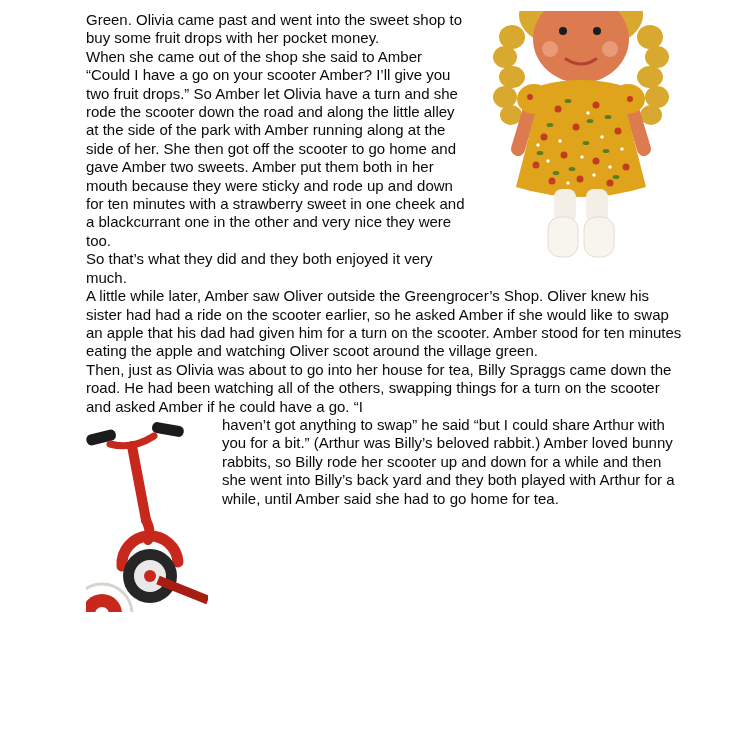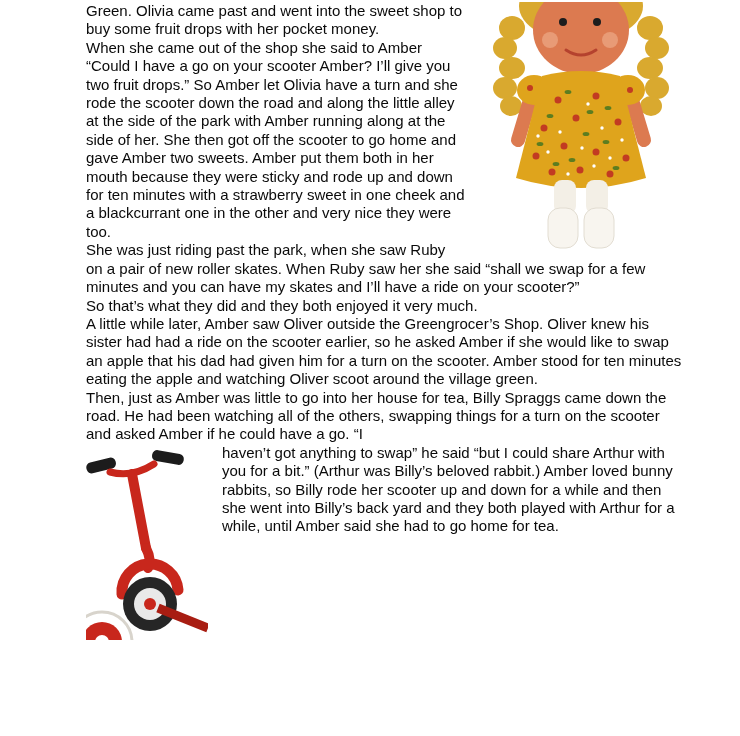--- a/index.html
+++ b/index.html
@@ -6,21 +6,21 @@
     margin: 0;
     padding: 0;
     background: #ffffff;
   }
   .page {
     position: relative;
     width: 740px;
     height: 736px;
     overflow: hidden;
     box-sizing: border-box;
-    padding: 2px 56px 0 86px;
+    padding: 11px 56px 0 86px;
     background: #ffffff;
     font-family: "Liberation Sans", "DejaVu Sans", sans-serif;
     font-size: 15px;
     line-height: 18.4px;
     color: #0a0a0a;
   }
   .para { margin: 0; }
   .doll-float {
     float: right;
     width: 206px;
@@ -126,24 +126,23 @@
       </g>
       <g stroke="#e2ddd2" stroke-width="1" fill="#f8f5ef">
         <rect x="70" y="206" width="30" height="40" rx="12"></rect>
         <rect x="106" y="206" width="30" height="40" rx="12"></rect>
       </g>
     </svg>
   </div>
 
   <p class="para">Green. Olivia came past and went into the sweet shop to buy some fruit drops with her pocket money.</p>
   <p class="para">When she came out of the shop she said to Amber “Could I have a go on your scooter Amber? I’ll give you two fruit drops.” So Amber let Olivia have a turn and she rode the scooter down the road and along the little alley at the side of the park with Amber running along at the side of her. She then got off the scooter to go home and gave Amber two sweets. Amber put them both in her mouth because they were sticky and rode up and down for ten minutes with a strawberry sweet in one cheek and a blackcurrant one in the other and very nice they were too.</p>
-  <p class="para">She was just riding past the park, when she saw Ruby on a pair of new roller skates. When Ruby saw her she said “shall we swap for a few minutes and you can have my skates and I’ll have a ride on your scooter?”</p>
   <p class="para">So that’s what they did and they both enjoyed it very much.</p>
   <p class="para">A little while later, Amber saw Oliver outside the Greengrocer’s Shop. Oliver knew his sister had had a ride on the scooter earlier, so he asked Amber if she would like to swap an apple that his dad had given him for a turn on the scooter. Amber stood for ten minutes eating the apple and watching Oliver scoot around the village green.</p>
-  <p class="para">Then, just as Amber was little to go into her house for tea, Billy Spraggs came down the road. He had been watching all of the others, swapping things for a turn on the scooter and asked Amber if he could have a go. “I</p>
+  <p class="para">Then, just as Olivia was about to go into her house for tea, Billy Spraggs came down the road. He had been watching all of the others, swapping things for a turn on the scooter and asked Amber if he could have a go. “I</p>
 
   <div class="scooter-float">
     <svg class="photo-svg" viewBox="0 0 122 196" xmlns="http://www.w3.org/2000/svg">
 
       <g fill="#1c1c1c">
         <rect x="0" y="16" width="30" height="11" rx="5" transform="rotate(-14 15 21)"></rect>
         <rect x="66" y="8" width="32" height="11" rx="5" transform="rotate(10 82 13)"></rect>
       </g>
 
       <g fill="none" stroke-linecap="round" stroke="#c8271c">

